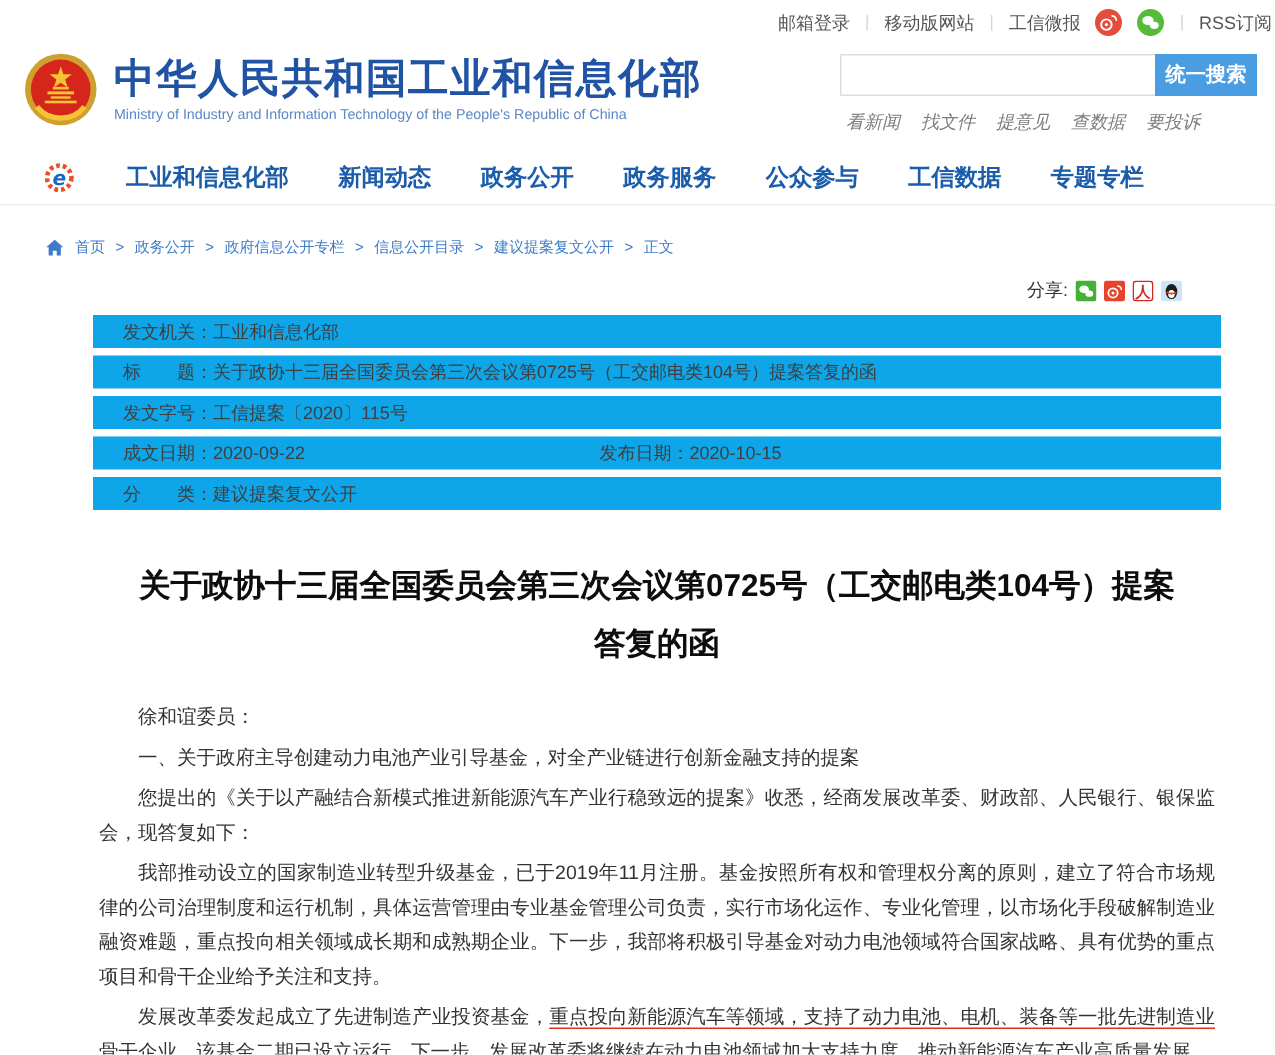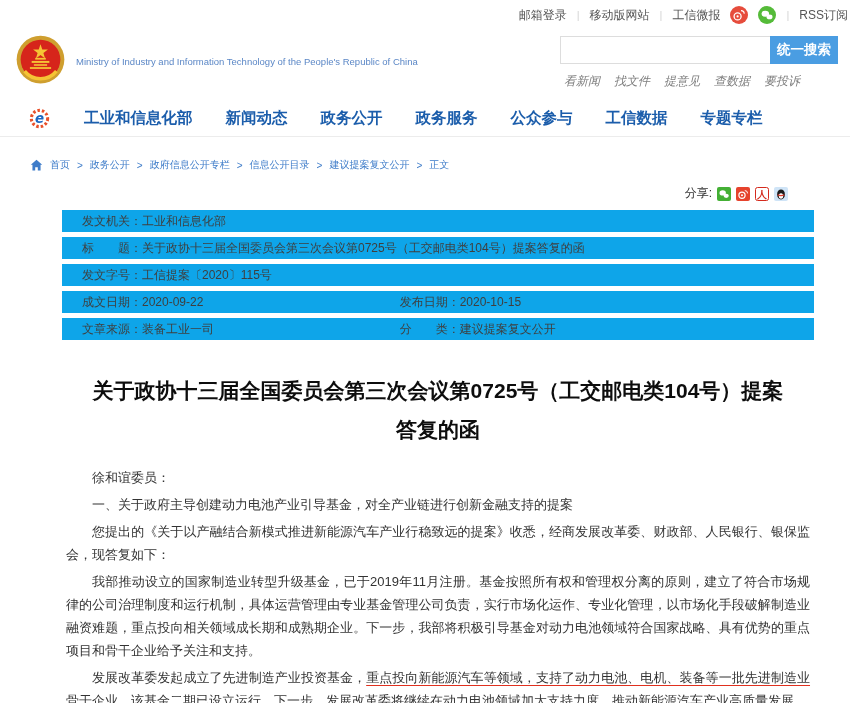--- a/index.html
+++ b/index.html
@@ -97,20 +97,21 @@
         <circle cx="30" cy="29" r="22.5" fill="#d6251b"></circle>
         <polygon points="30,11.5 32,17.6 38.4,17.6 33.3,21.5 35.2,27.6 30,23.9 24.8,27.6 26.7,21.5 21.6,17.6 28,17.6" fill="#f5c435"></polygon>
         <rect x="24" y="27" width="12" height="2" fill="#f5c435"></rect>
         <rect x="20" y="30.5" width="20" height="2.2" fill="#f5c435"></rect>
         <rect x="22.5" y="34.2" width="15" height="1.8" fill="#f5c435"></rect>
         <rect x="18" y="37.5" width="24" height="2" fill="#f5c435"></rect>
         <path d="M12 42 A23 23 0 0 0 48 42" stroke="#f5c435" stroke-width="4" fill="none"></path>
       </svg>
     </span>
     <div class="brand-text">
+      <div class="ministry-title">中华人民共和国工业和信息化部</div>
       <div class="ministry-subtitle">Ministry of Industry and Information Technology of the People's Republic of China</div>
     </div>
   </div>
   <div class="search-block">
     <div class="search-row">
       <input class="search-input" placeholder="" style="">
       <button class="search-btn">统一搜索</button>
     </div>
     <div class="quick-links">
       <a>看新闻</a>
@@ -203,21 +204,20 @@
     </div>
     <div class="meta-row">
       <span>发文字号：</span>
         <span>工信提案〔2020〕115号</span>
     </div>
     <div class="meta-row">
       <span class="meta-cell-left"><span>成文日期：</span><span>2020-09-22</span></span>
       <span><span>发布日期：</span><span>2020-10-15</span></span>
     </div>
     <div class="meta-row">
-      <span class="meta-cell-left"><span>文章来源：</span><span>装备工业一司</span></span>
       <span><span>分　　类：</span><span>建议提案复文公开</span></span>
     </div>
   </div>
 
   <h1 class="article-title">关于政协十三届全国委员会第三次会议第0725号（工交邮电类104号）提案答复的函</h1>
 
   <div class="article-body">
     <p>徐和谊委员：</p>
     <p>一、关于政府主导创建动力电池产业引导基金，对全产业链进行创新金融支持的提案</p>
     <p>您提出的《关于以产融结合新模式推进新能源汽车产业行稳致远的提案》收悉，经商发展改革委、财政部、人民银行、银保监会，现答复如下：</p>

